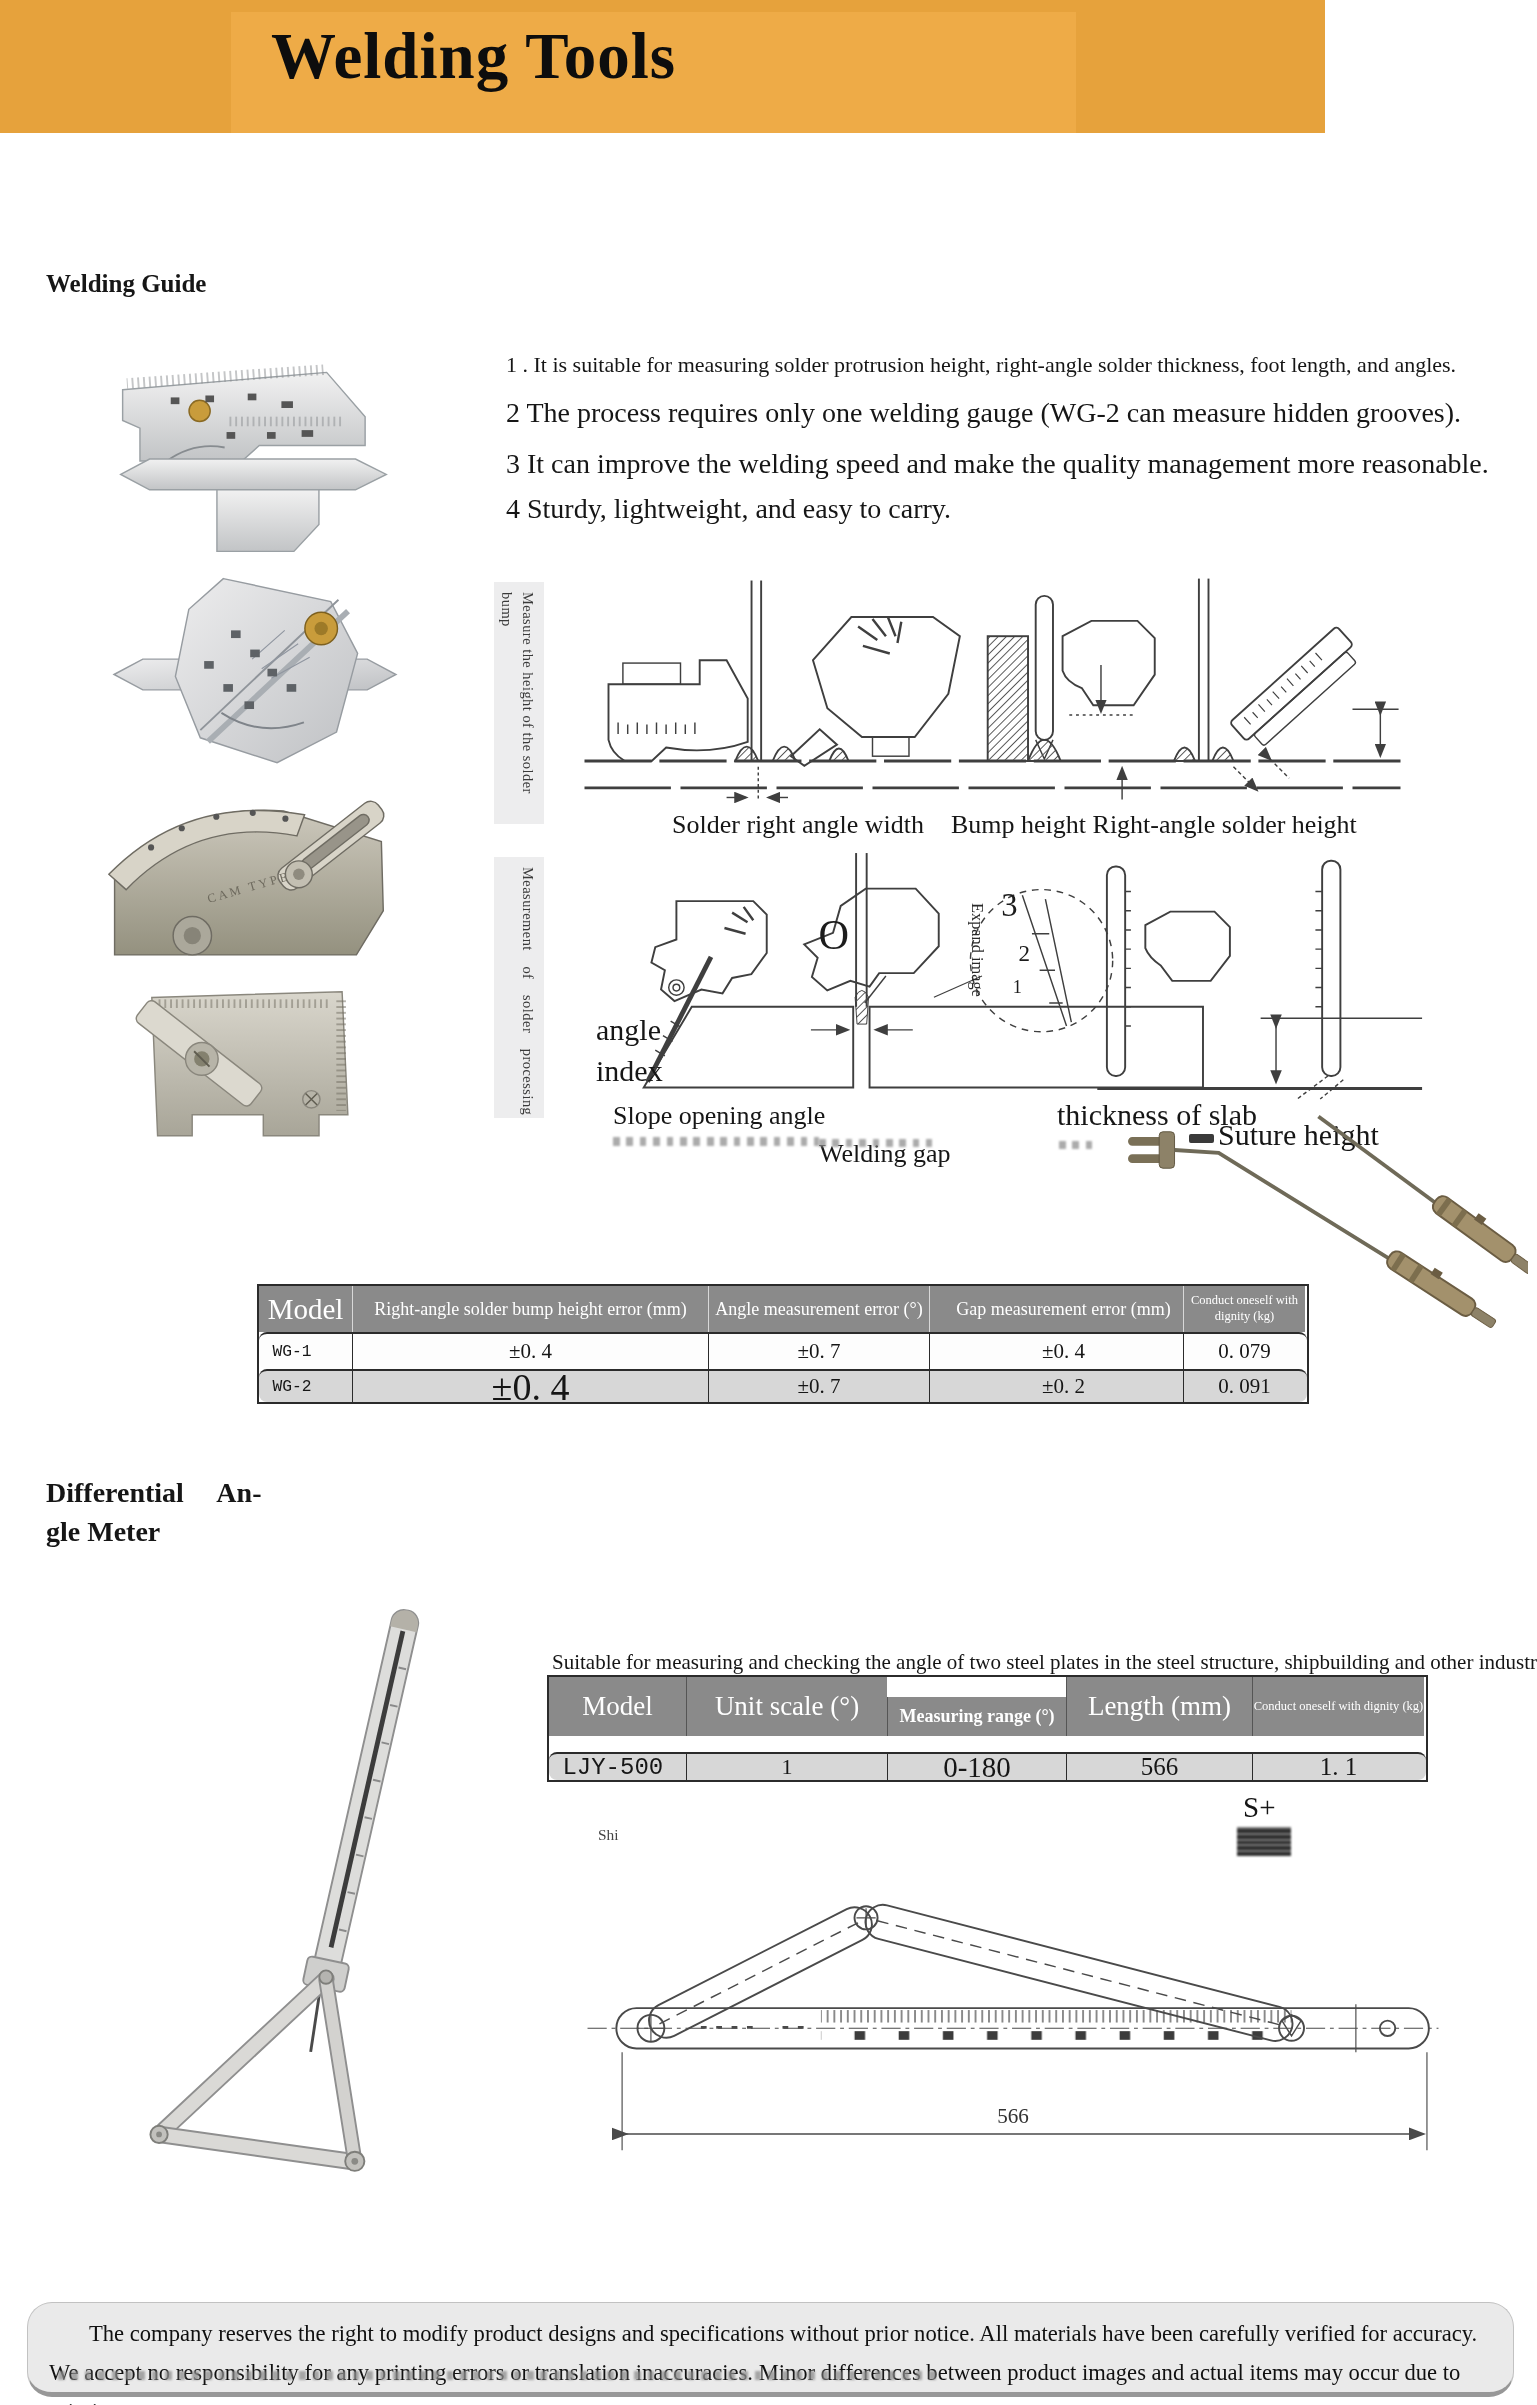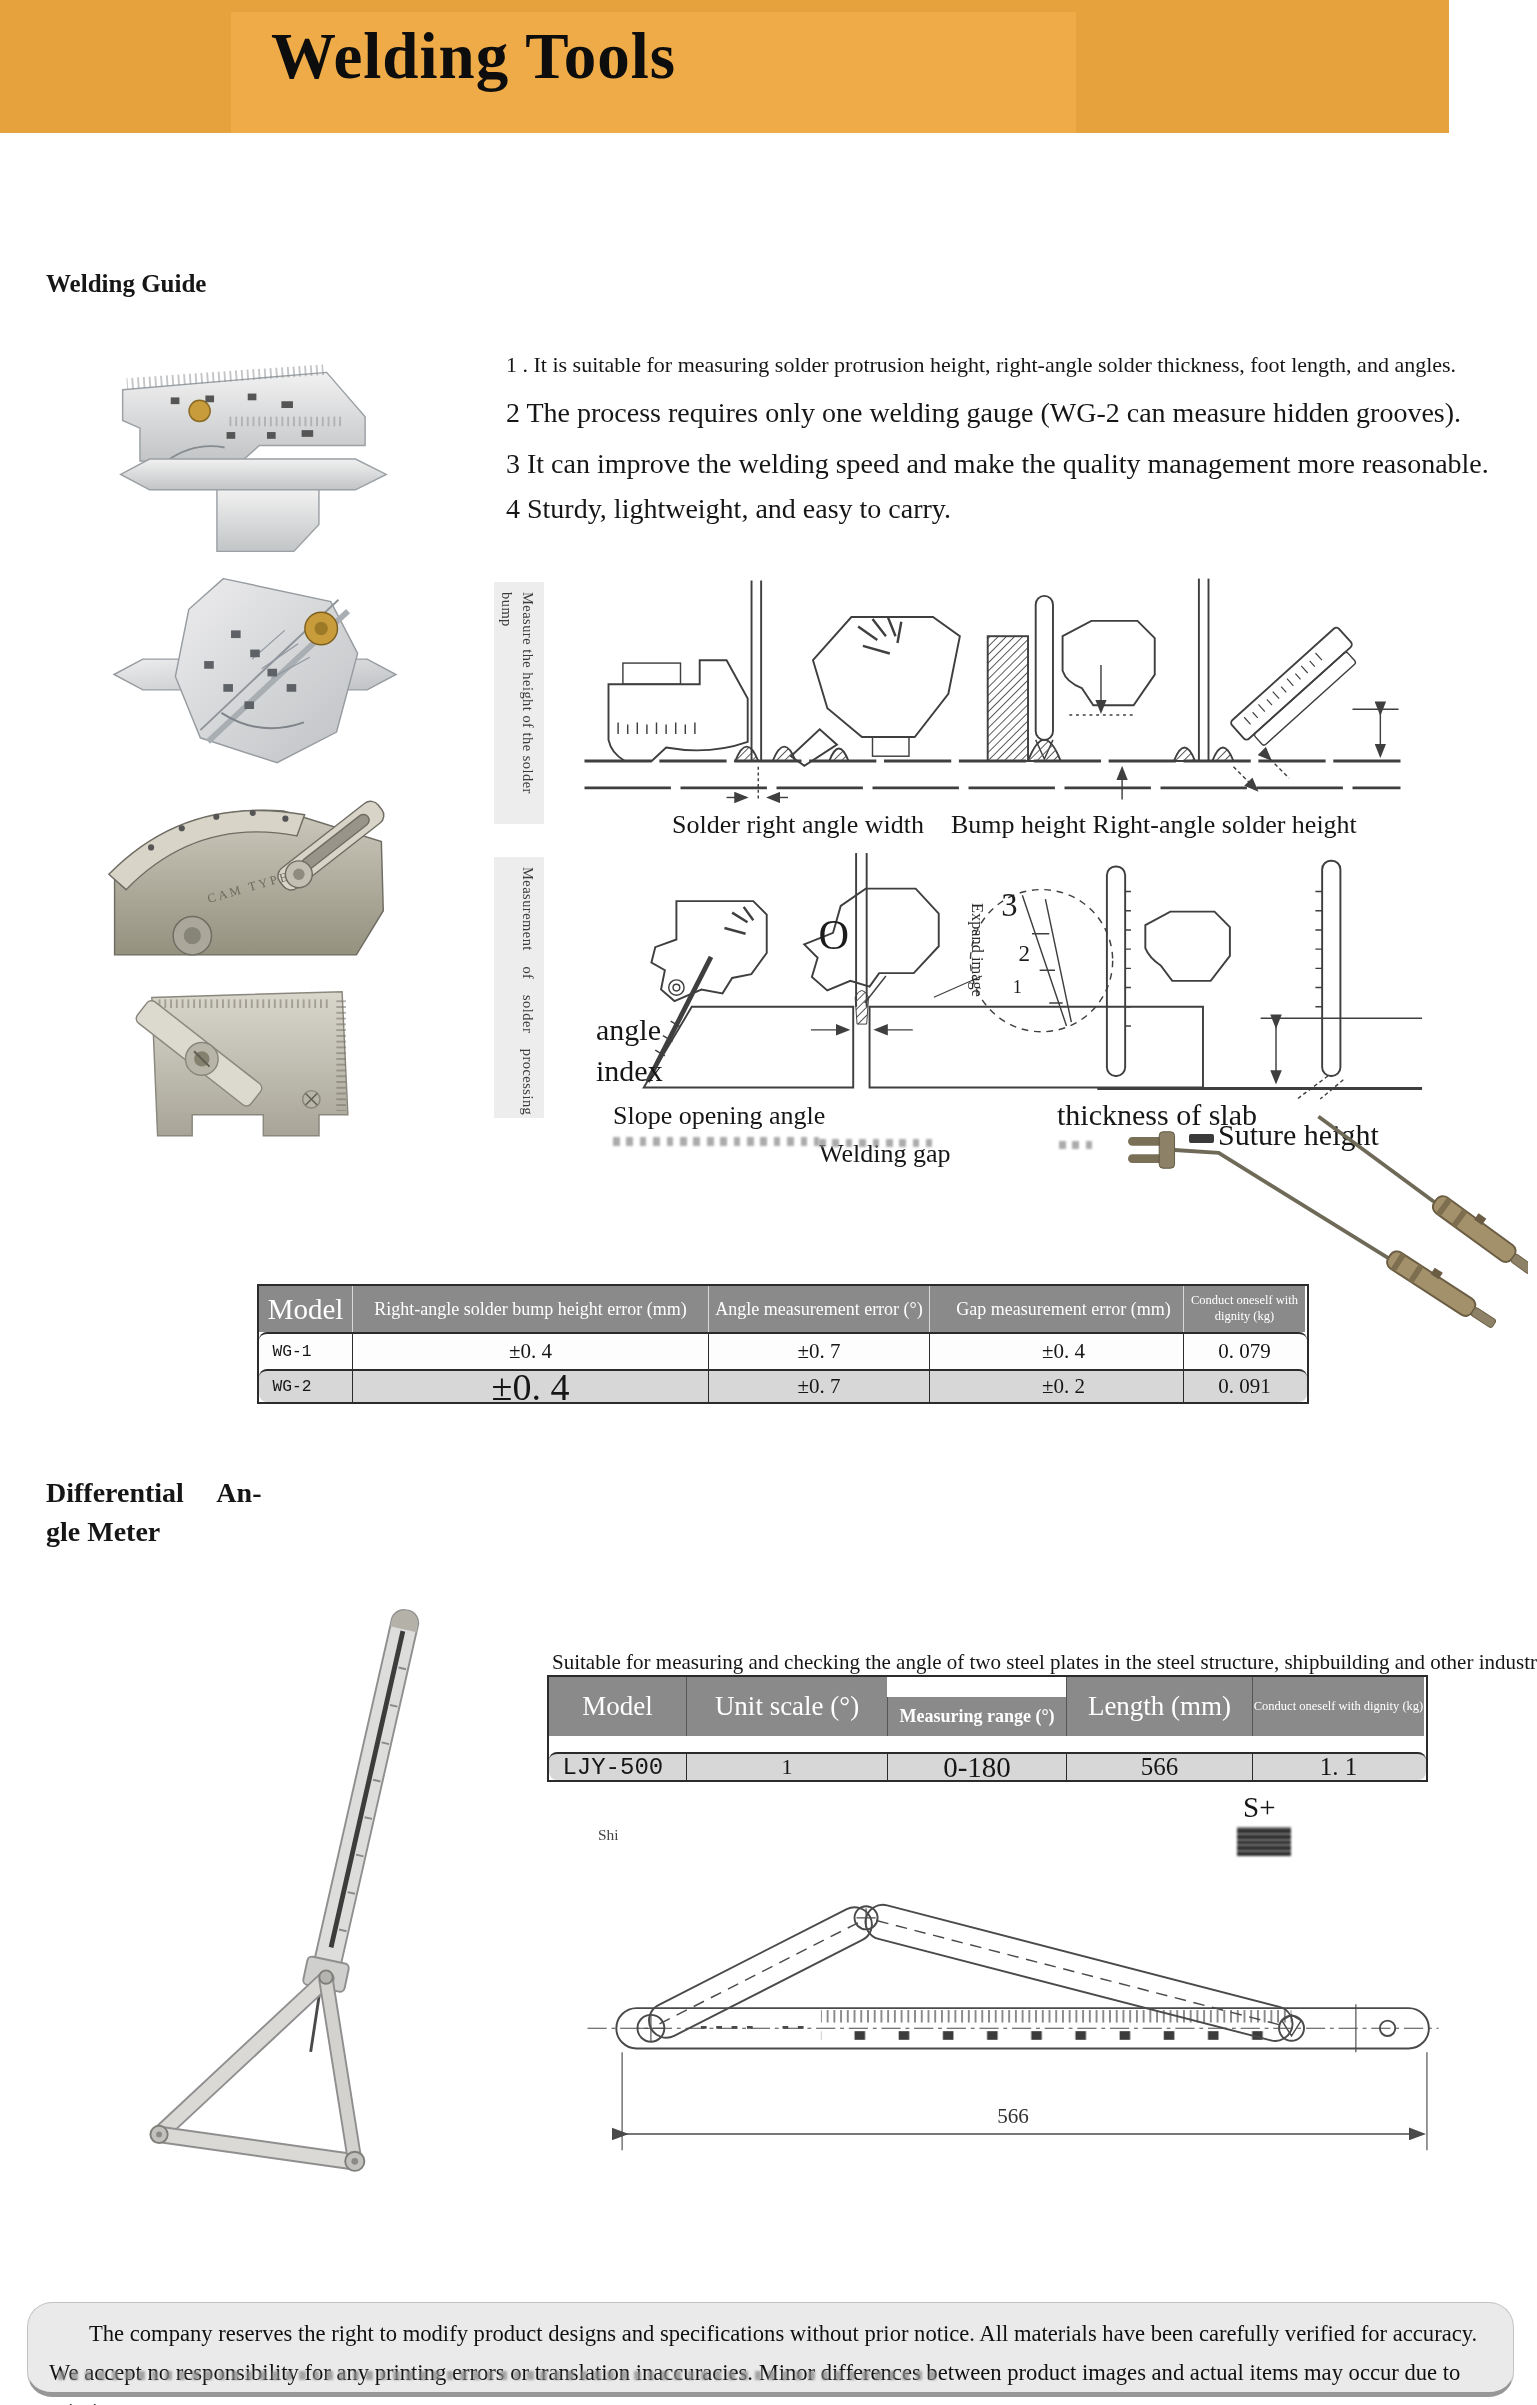--- a/index.html
+++ b/index.html
@@ -2,21 +2,21 @@
 <html><head>
 <meta charset="utf-8">
 <style>
   * { margin:0; padding:0; box-sizing:border-box; }
   html,body { width:1537px; height:2406px; }
   body { position:relative; background:#fff; color:#161616;
          font-family:"Liberation Serif", serif; overflow:hidden; }
   .abs { position:absolute; }
 
   
-  #banner   { left:0; top:0; width:1449px; height:133px; background:#e6a23c; }
+  #banner   { left:0; top:0; width:1325px; height:133px; background:#e6a23c; }
   #banner-inner { left:231px; top:11.5px; width:845px; height:121px; background:#eeab47; }
   #page-title { left:271px; top:19px; font-size:65px; font-weight:bold; letter-spacing:1px; color:#0d0d0d; }
 
   
   #wg-heading { left:46px; top:270px; font-size:25px; font-weight:bold; }
   .feature { left:506px; width:884px; white-space:nowrap; }
   #feat1 { top:352px; font-size:22px; }
   #feat2 { top:397px; font-size:28px; }
   #feat3 { top:448px; font-size:28px; }
   #feat4 { top:493px; font-size:28px; }

